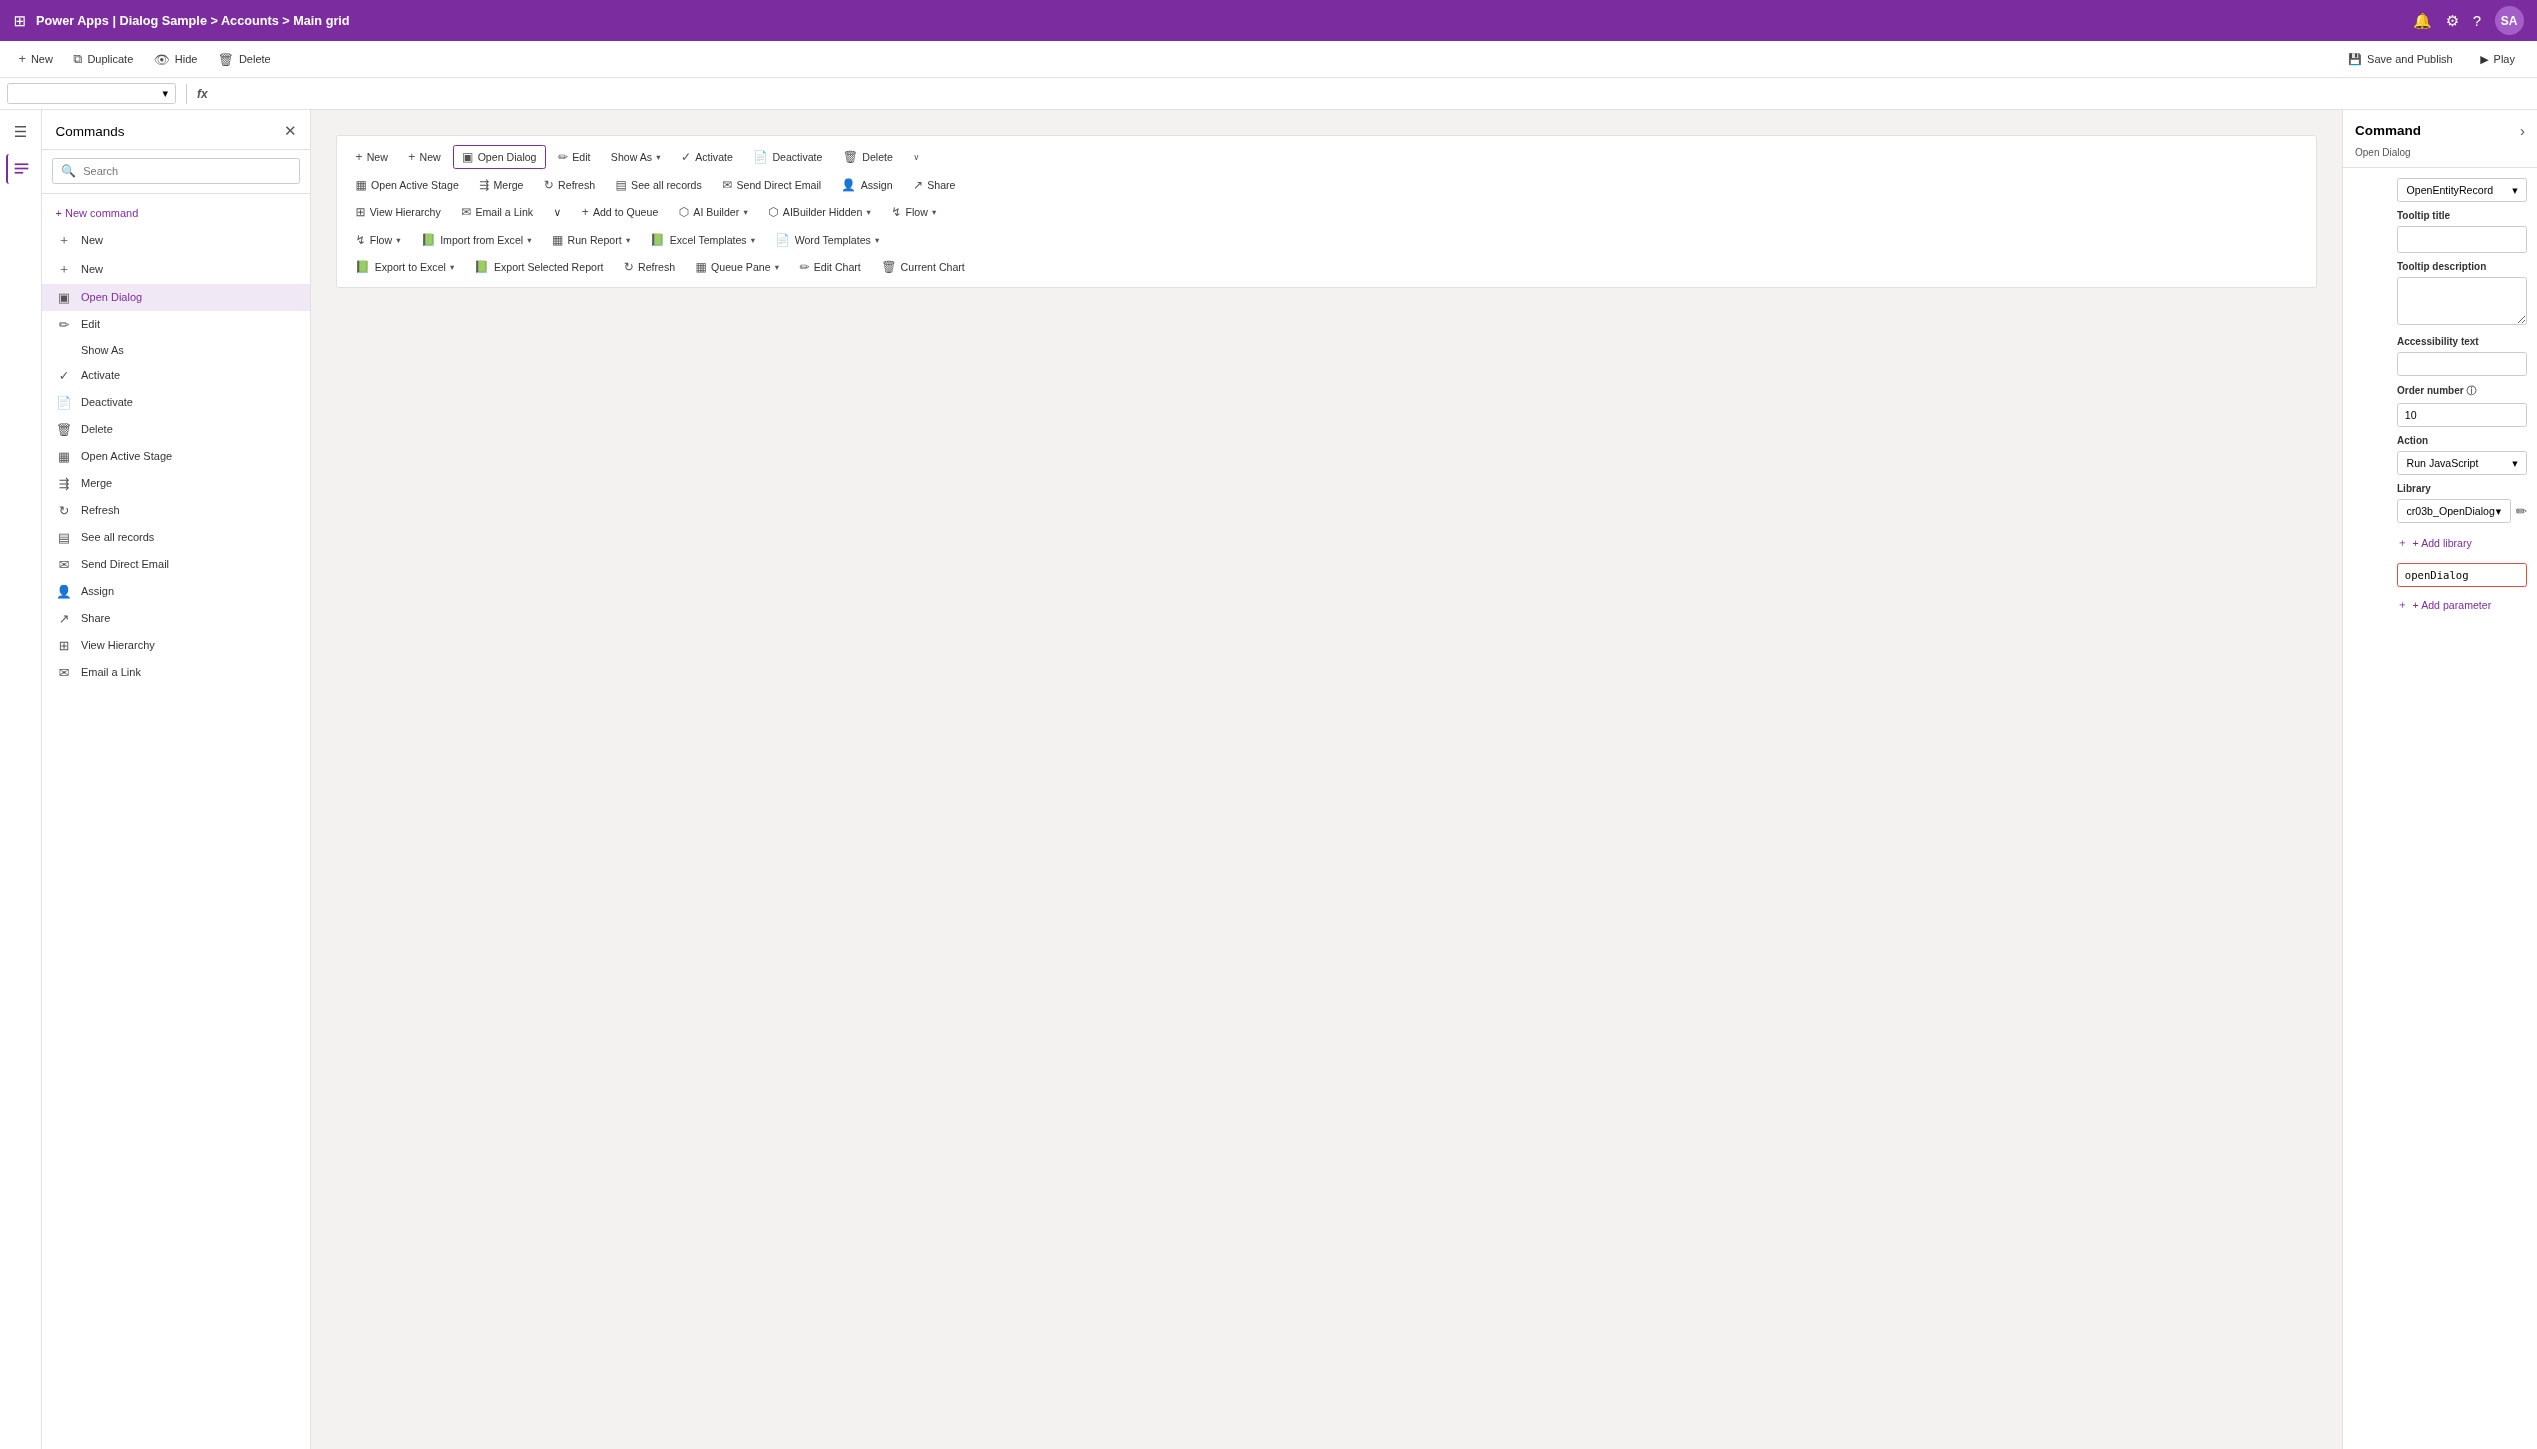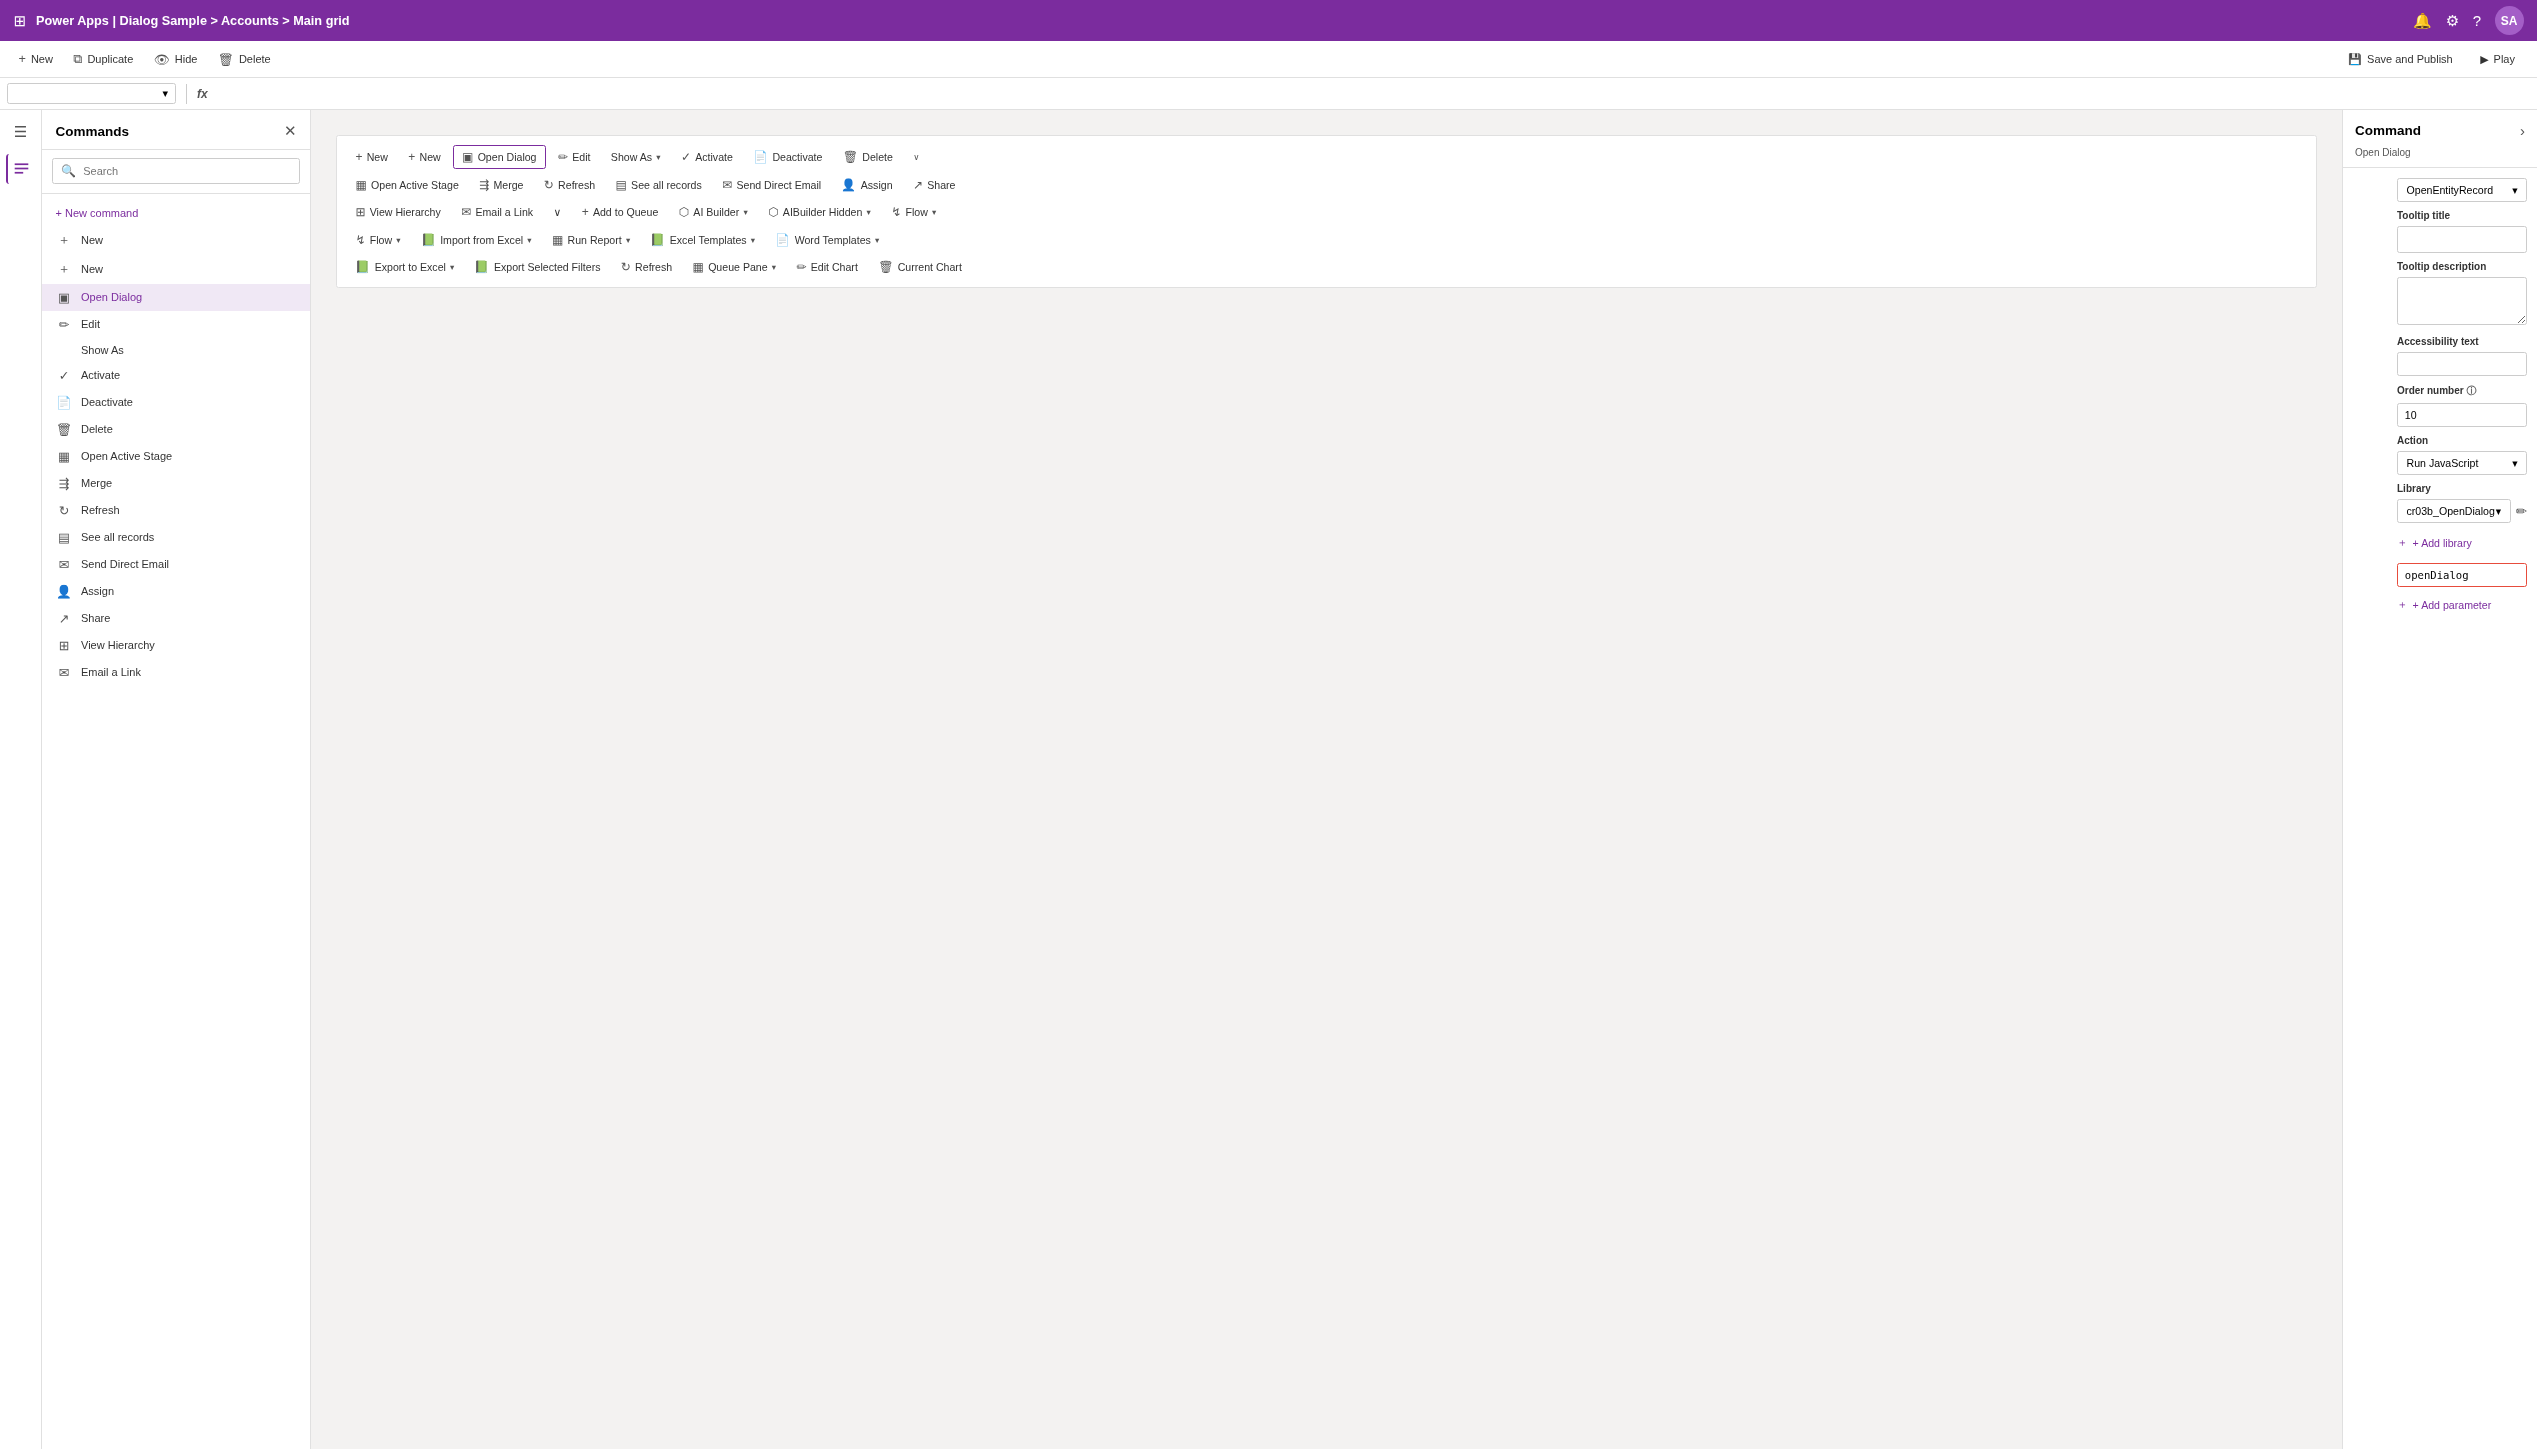--- a/index.html
+++ b/index.html
@@ -68,21 +68,21 @@
 
     
     .sidebar {
       width: 269px; background: white; border-right: 0.8px solid #e0e0e0;
       display: flex; flex-direction: column; flex-shrink: 0;
     }
     .sidebar-header {
       display: flex; align-items: center; justify-content: space-between;
       padding: 12px 13.5px 8.5px; border-bottom: 0.8px solid #e0e0e0;
     }
-    .sidebar-title { font-size: 13.5px; font-weight: 700; text-align: right; }
+    .sidebar-title { font-size: 13.5px; font-weight: 400; text-align: right; }
     .sidebar-close { cursor: pointer; font-size: 15px; color: #555; border: none; background: transparent; }
     .sidebar-search {
       padding: 8.5px 10px; border-bottom: 0.8px solid #e0e0e0;
     }
     .search-input-wrap {
       display: flex; align-items: center; gap: 6.8px;
       border: 0.8px solid #ccc; border-radius: 2.5px; padding: 5px 8.5px; background: white;
     }
     .search-input-wrap input { border: none; outline: none; flex: 1; font-size: 11px; }
     .sidebar-scroll { flex: 1; overflow-y: auto; padding: 6.8px 0; }
@@ -474,21 +474,21 @@
         </div>
 
         <div class="ribbon-row">
           <button class="ribbon-btn">
             <span class="btn-icon">📗</span>
             <span>Export to Excel</span>
             <span class="chevron">▾</span>
           </button>
           <button class="ribbon-btn">
             <span class="btn-icon">📗</span>
-            <span>Export Selected Filters</span>
+            <span>Export Selected Report</span>
           </button>
           <button class="ribbon-btn">
             <span class="btn-icon">↻</span>
             <span>Refresh</span>
           </button>
           <button class="ribbon-btn">
             <span class="btn-icon">▦</span>
             <span>Queue Pane</span>
             <span class="chevron">▾</span>
           </button>

